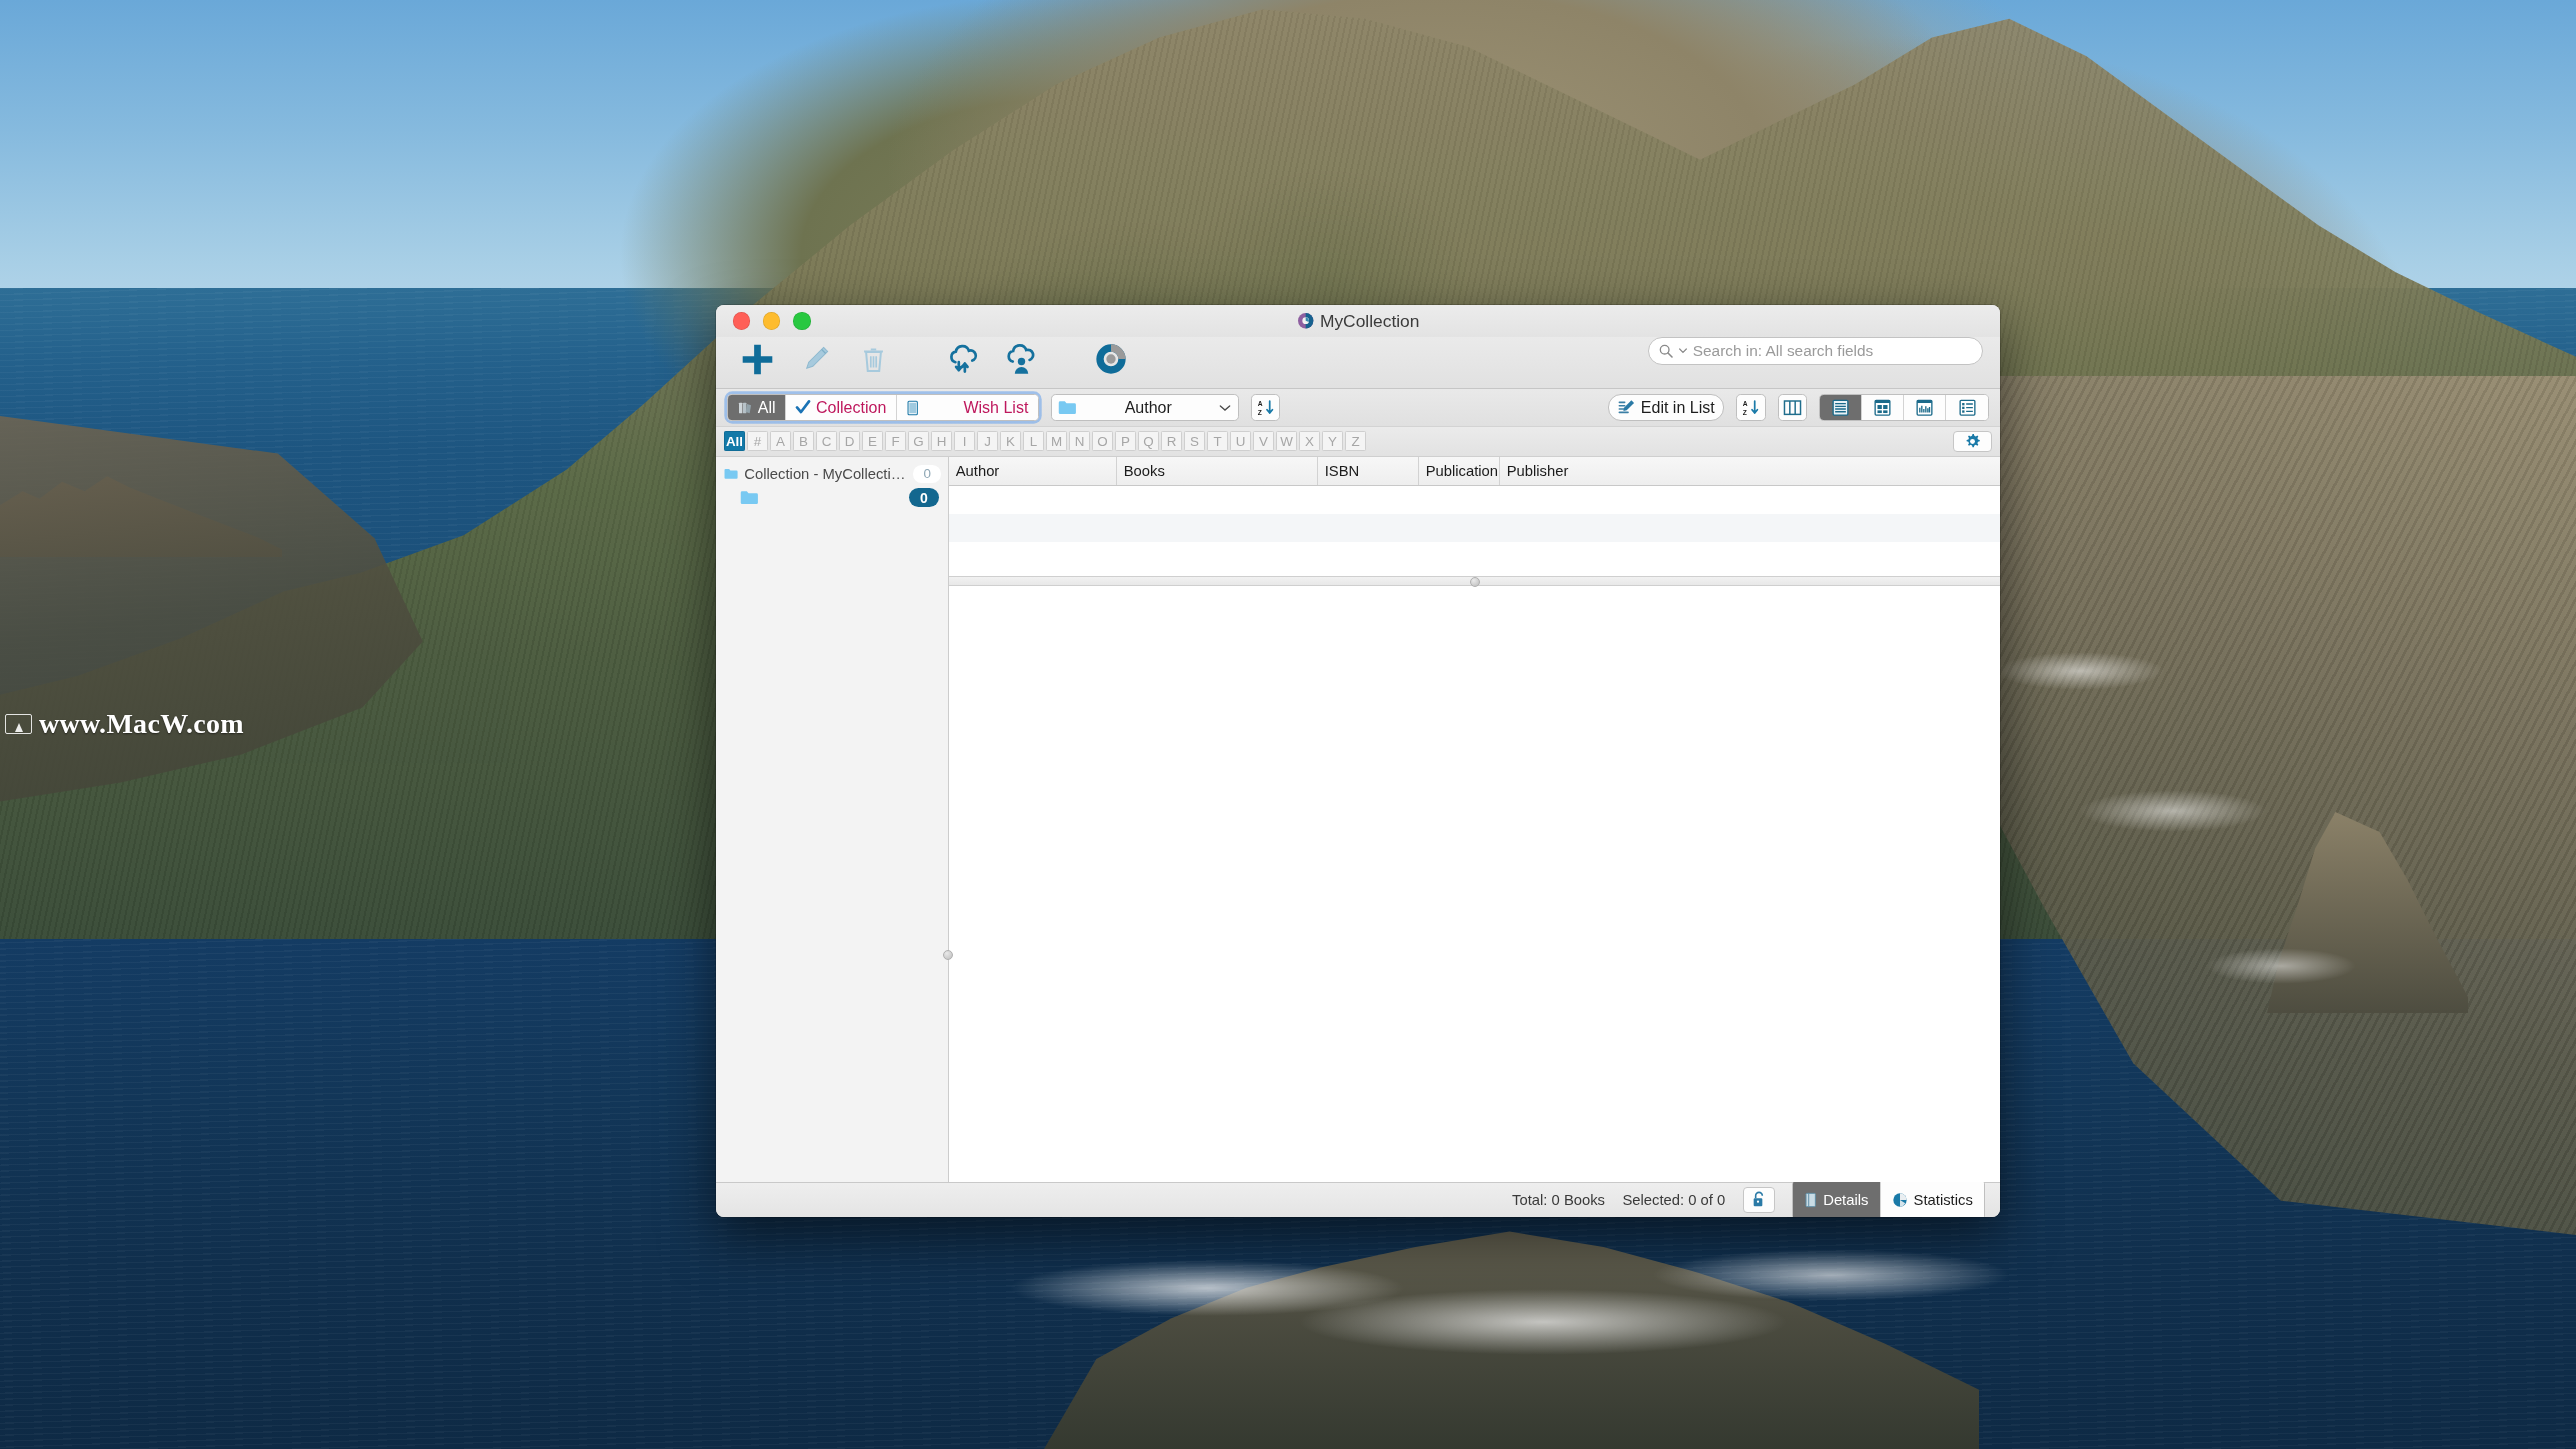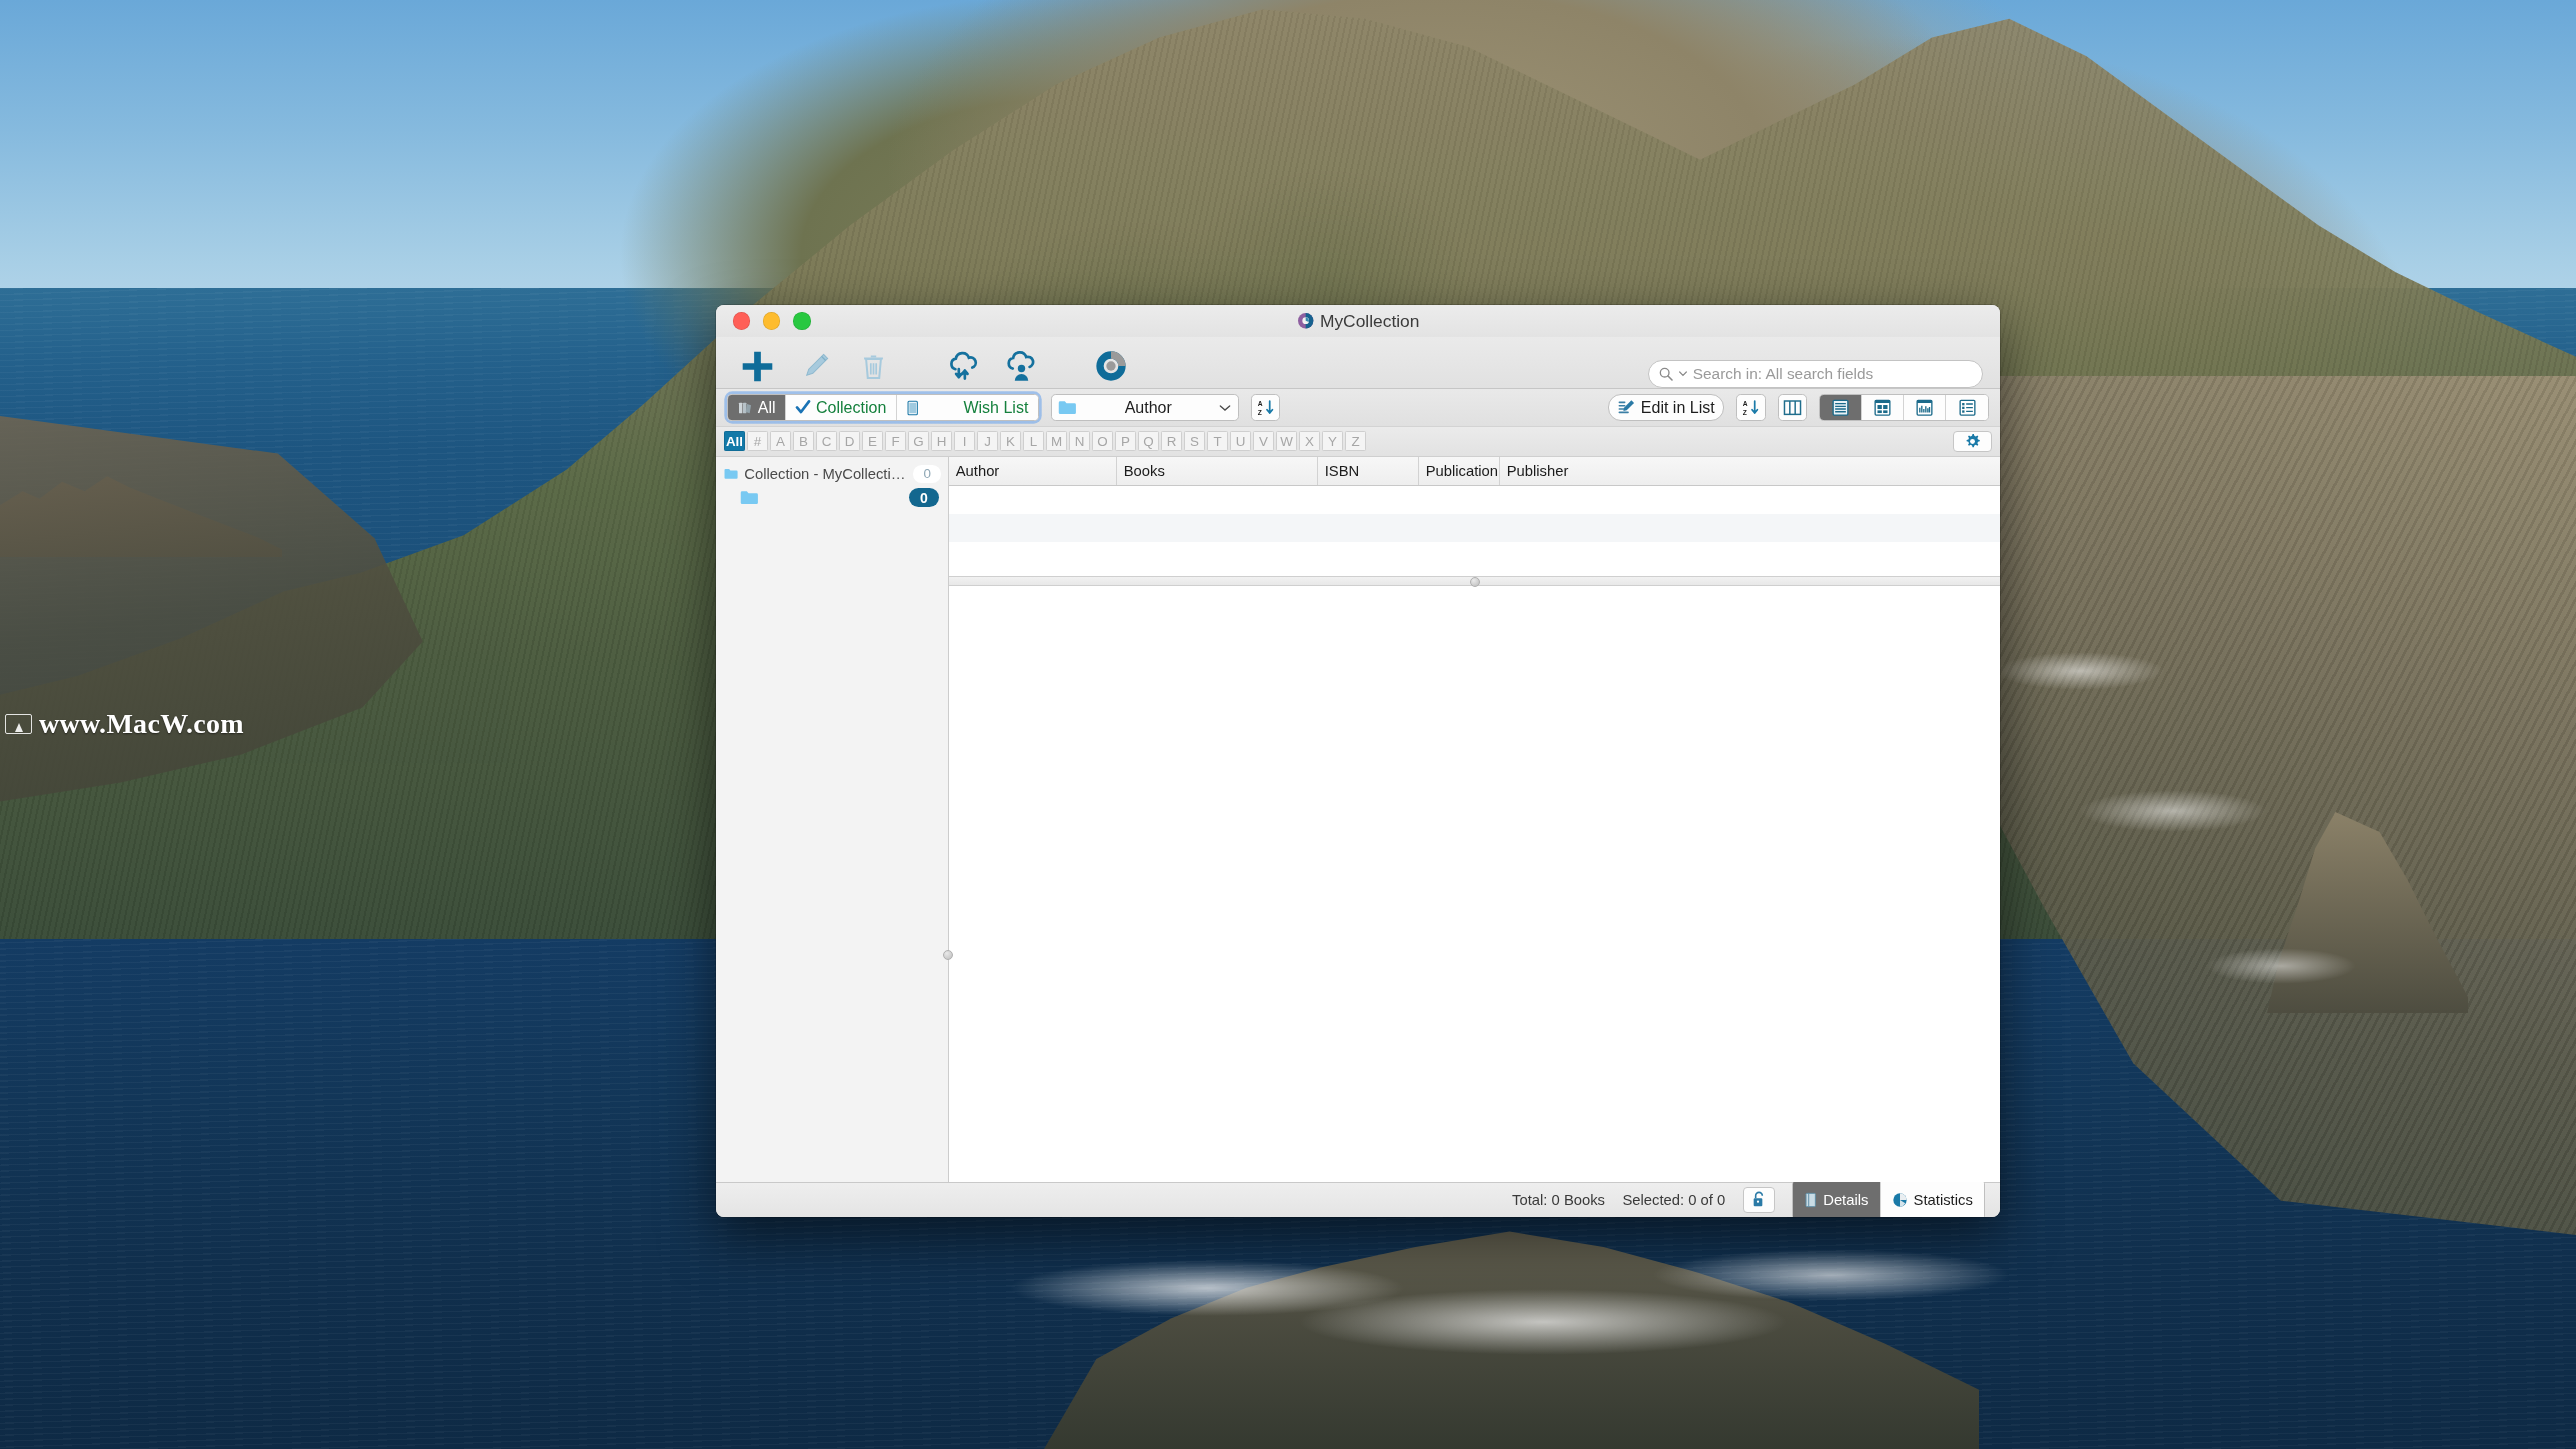--- a/index.html
+++ b/index.html
@@ -173,21 +173,21 @@
     display: flex; align-items: center; justify-content: center; gap: 6px;
     pointer-events: none;
   }
   .title-center .app-title { font-size: 17.4px; color: #3b3b3b; }
 
   
   .toolbar {
     height: 52px; flex: none;
     background: linear-gradient(180deg,#eaeaea,#e1e1e1);
     border-bottom: 0.7px solid #c6c6c6;
-    display: flex; align-items: flex-end; padding: 0 12px;
+    display: flex; align-items: flex-start; padding: 0 12px;
   }
   .tb-btn {
     width: 58px; height: 44px; display:flex; align-items:center; justify-content:center;
     background: transparent; border: 0;
   }
   .tb-gap { width: 32px; }
   .tb-spacer { flex: 1 1 auto; }
   .search-field {
     width: 335px; height: 28px; border-radius: 14px;
     background: #fff; border: 0.7px solid #c3c3c3;
@@ -202,21 +202,21 @@
     background: linear-gradient(180deg,#e9e9e9,#e0e0e0);
     display:flex; align-items:center; gap: 12px; padding: 0 10.7px;
     border-bottom: 0.7px solid #d3d3d3;
   }
   .seg {
     display: flex; height: 27px; background: #fdfdfd;
     border: 0.7px solid #bfbfbf; border-radius: 4.7px; overflow: hidden;
   }
   .seg > .seg-item {
     display:flex; align-items:center; gap:4.7px; padding: 0 9.4px;
-    font-size: 16px; color: #15803d; border-right: 0.7px solid #d3d3d3;
+    font-size: 16px; color: #be185d; border-right: 0.7px solid #d3d3d3;
     background: #fdfdfd;
   }
   .seg > .seg-item:last-child { border-right: 0; gap: 44px; }
   .seg > .seg-item.active { background: #6e6e6e; color: #fff; }
   .seg-focus { box-shadow: 0 0 0 2.7px rgba(120,170,235,.65); border-radius: 5.4px; }
 
   .combo {
     width: 188px; height: 27px; background:#fdfdfd; border:0.7px solid #bfbfbf;
     border-radius: 4.7px; display:flex; align-items:center; padding: 0 6.7px; gap: 5.4px;
     position: relative;

